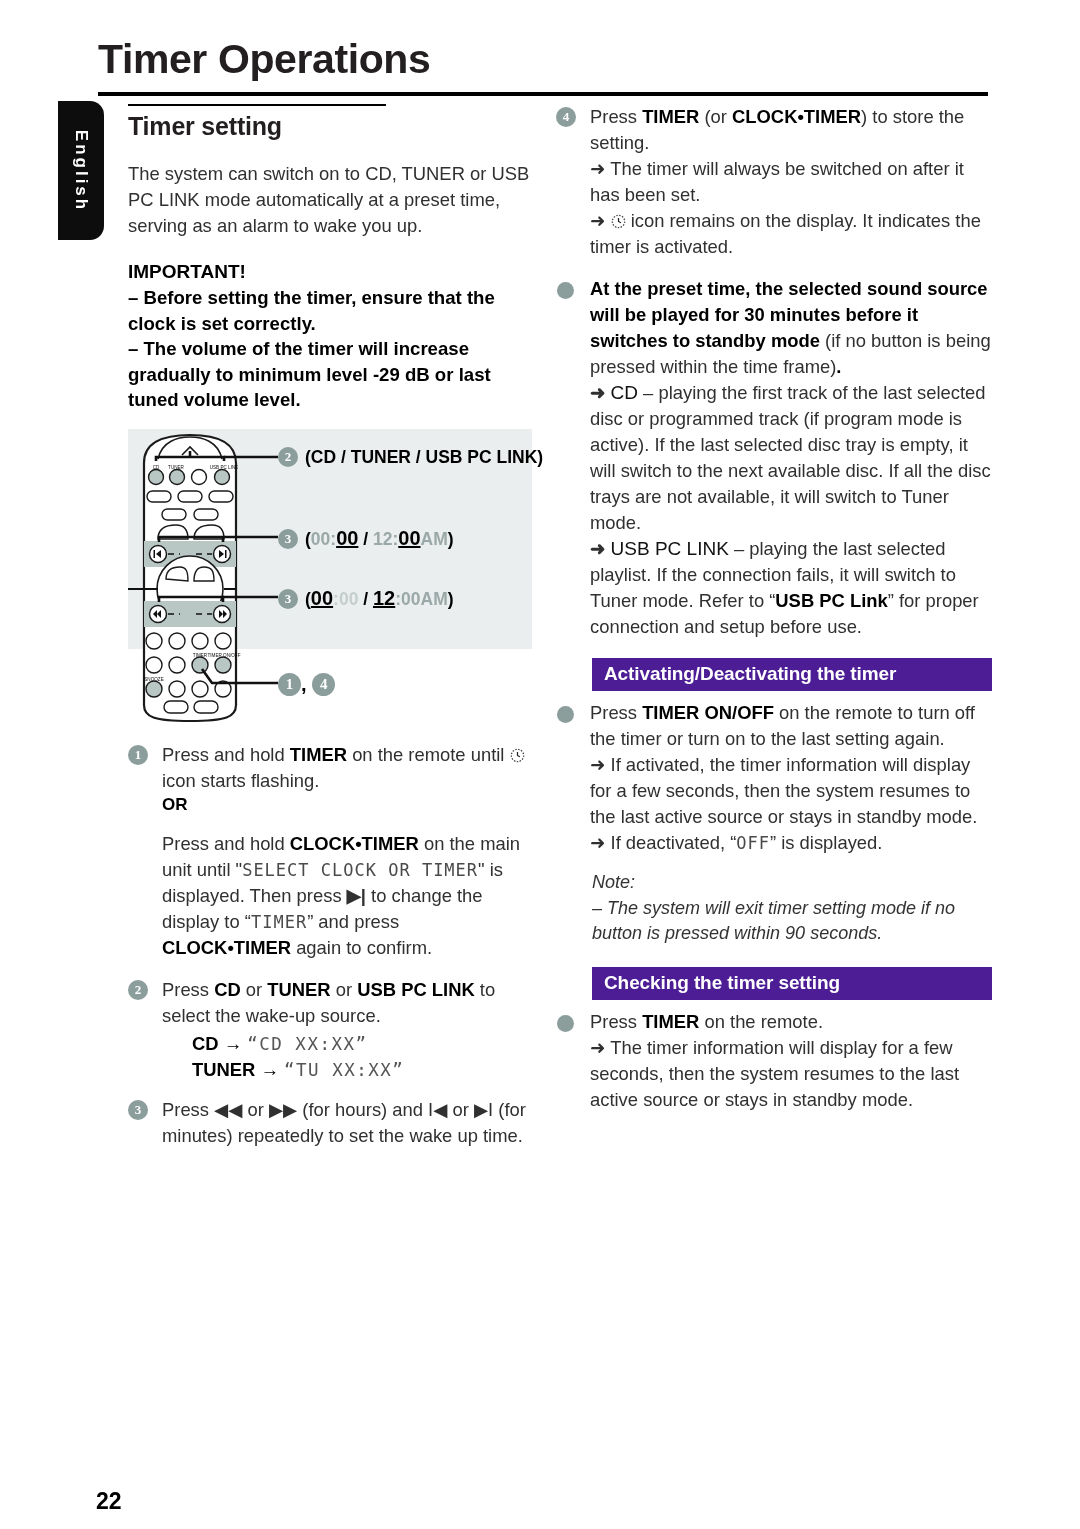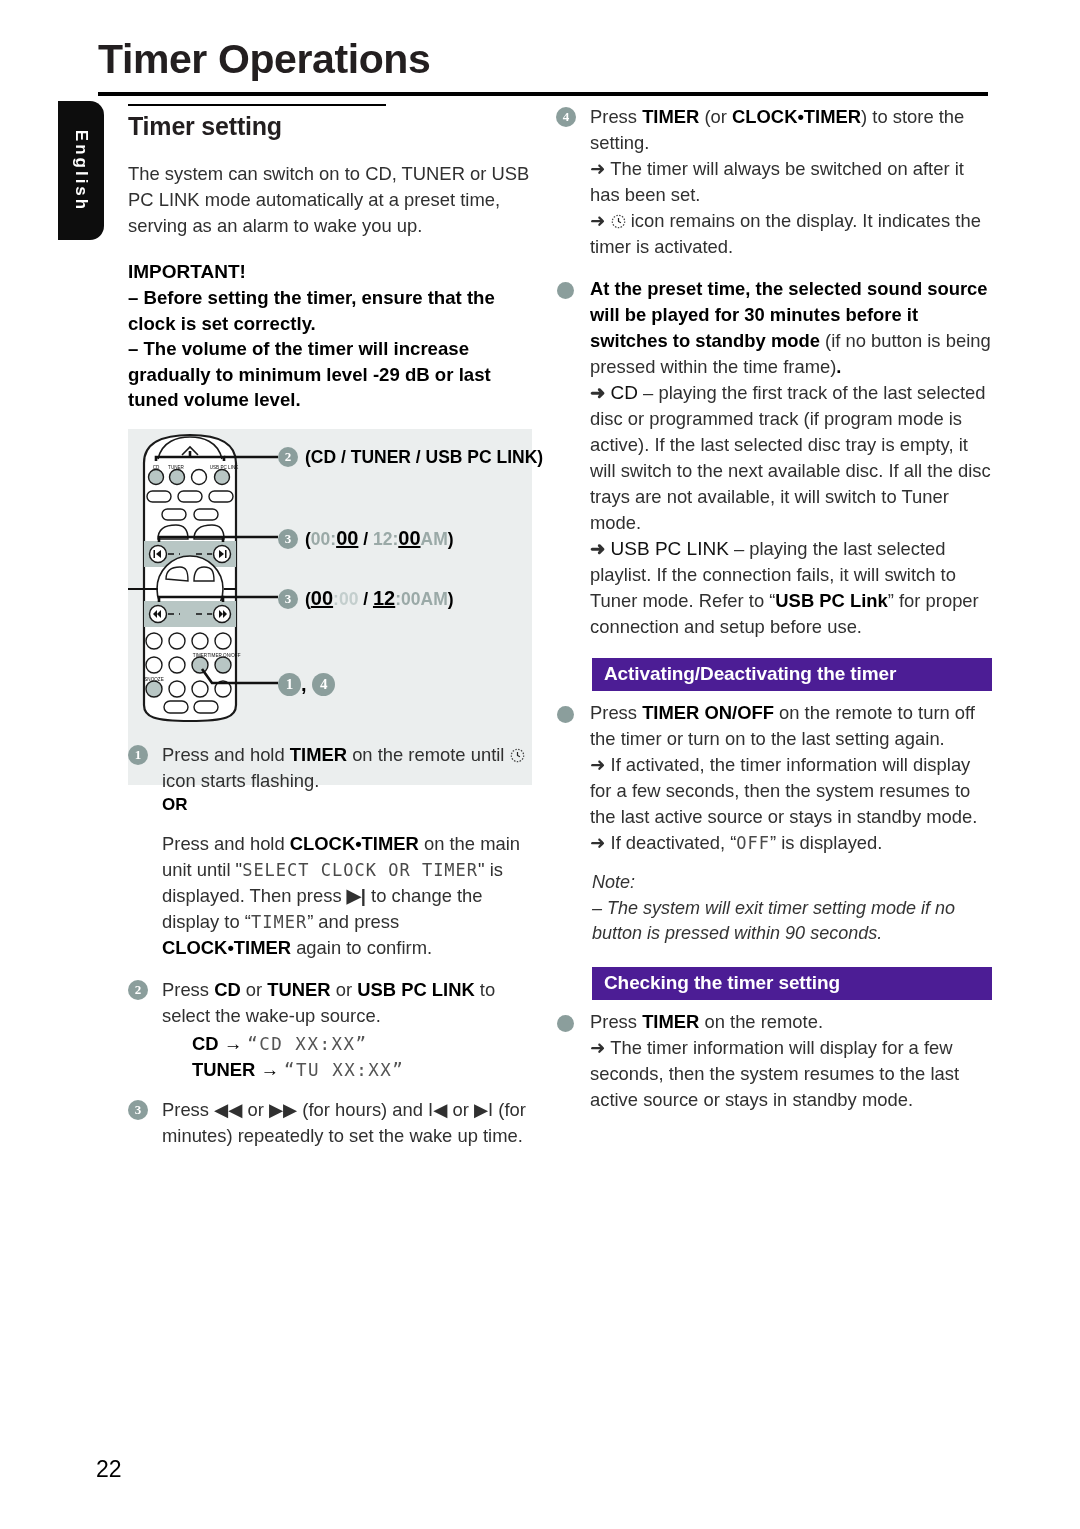--- a/index.html
+++ b/index.html
@@ -65,41 +65,41 @@
     letter-spacing:1px;color:#4a4a4a;font-size:17px;
   }
   .lcd-b{
     font-family:"DejaVu Sans Mono", monospace;
     letter-spacing:1.5px;color:#555;font-size:17.5px;
   }
   .arrow{font-weight:bold;}
 
   
   .figure{
-    position:absolute;left:128px;top:429px;width:404px;height:356px;
+    position:absolute;left:128px;top:429px;width:404px;height:220px;
     background:#ebeeee;
   }
   .callout{
     position:absolute;font-weight:bold;font-size:17.5px;color:#000;white-space:nowrap;
   }
   .callout .num{margin-right:7px;}
   .g{color:#9aa9a7;}
   .gl{color:#c3cecd;}
   .big{font-size:20px;text-decoration:underline;}
 
   
   .bar{
     background:#4c1d95;color:#ffffff;font-weight:bold;font-size:19px;
     padding:5px 0 6px 12px;margin:0;letter-spacing:-0.1px;
   }
   .bar-wrap{margin-left:36px;}
 
   .note{font-style:italic;color:#333;font-size:18px;line-height:25.5px;}
 
-  .page-num{position:absolute;left:96px;top:1456px;font-size:23px;font-weight:normal;color:#000;}
+  .page-num{position:absolute;left:96px;top:1488px;font-size:23px;font-weight:bold;color:#000;}
   .src-line{font-size:18.4px;line-height:26px;padding-left:30px;}
 </style>
 </head>
 <body>
 
 <div class="page">
 
   <div class="lang-tab">
     <span>English</span>
   </div>

